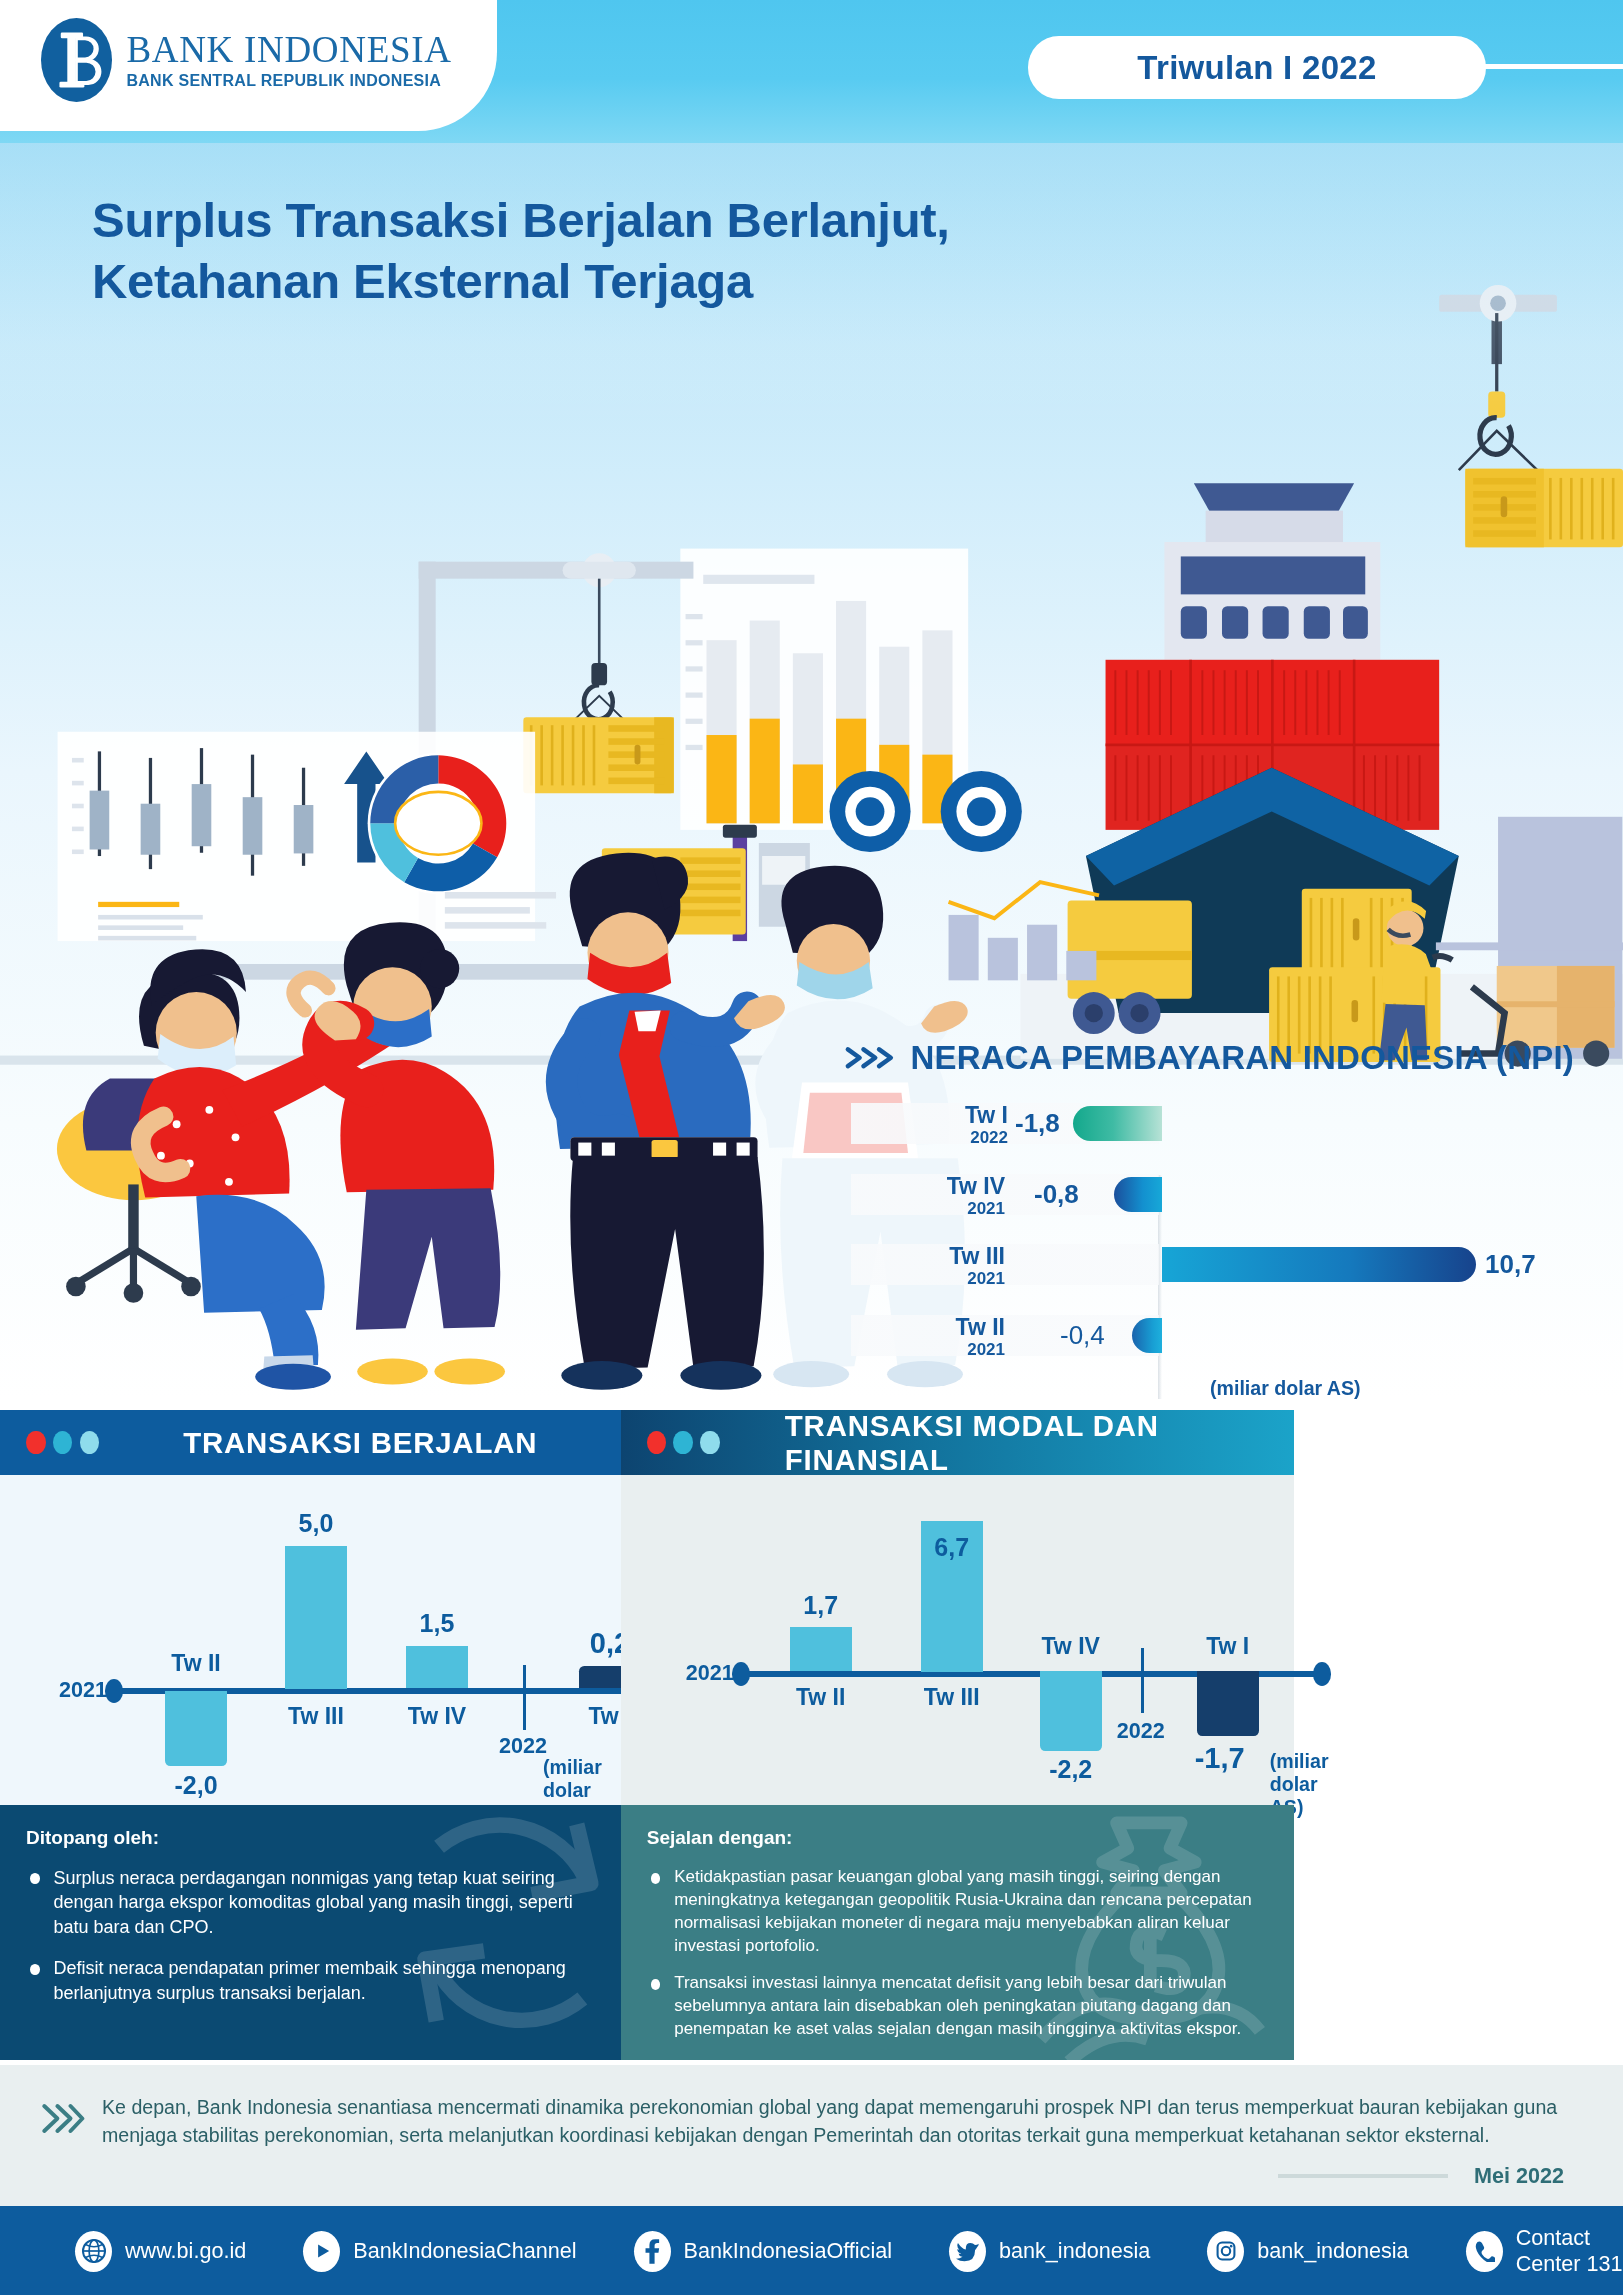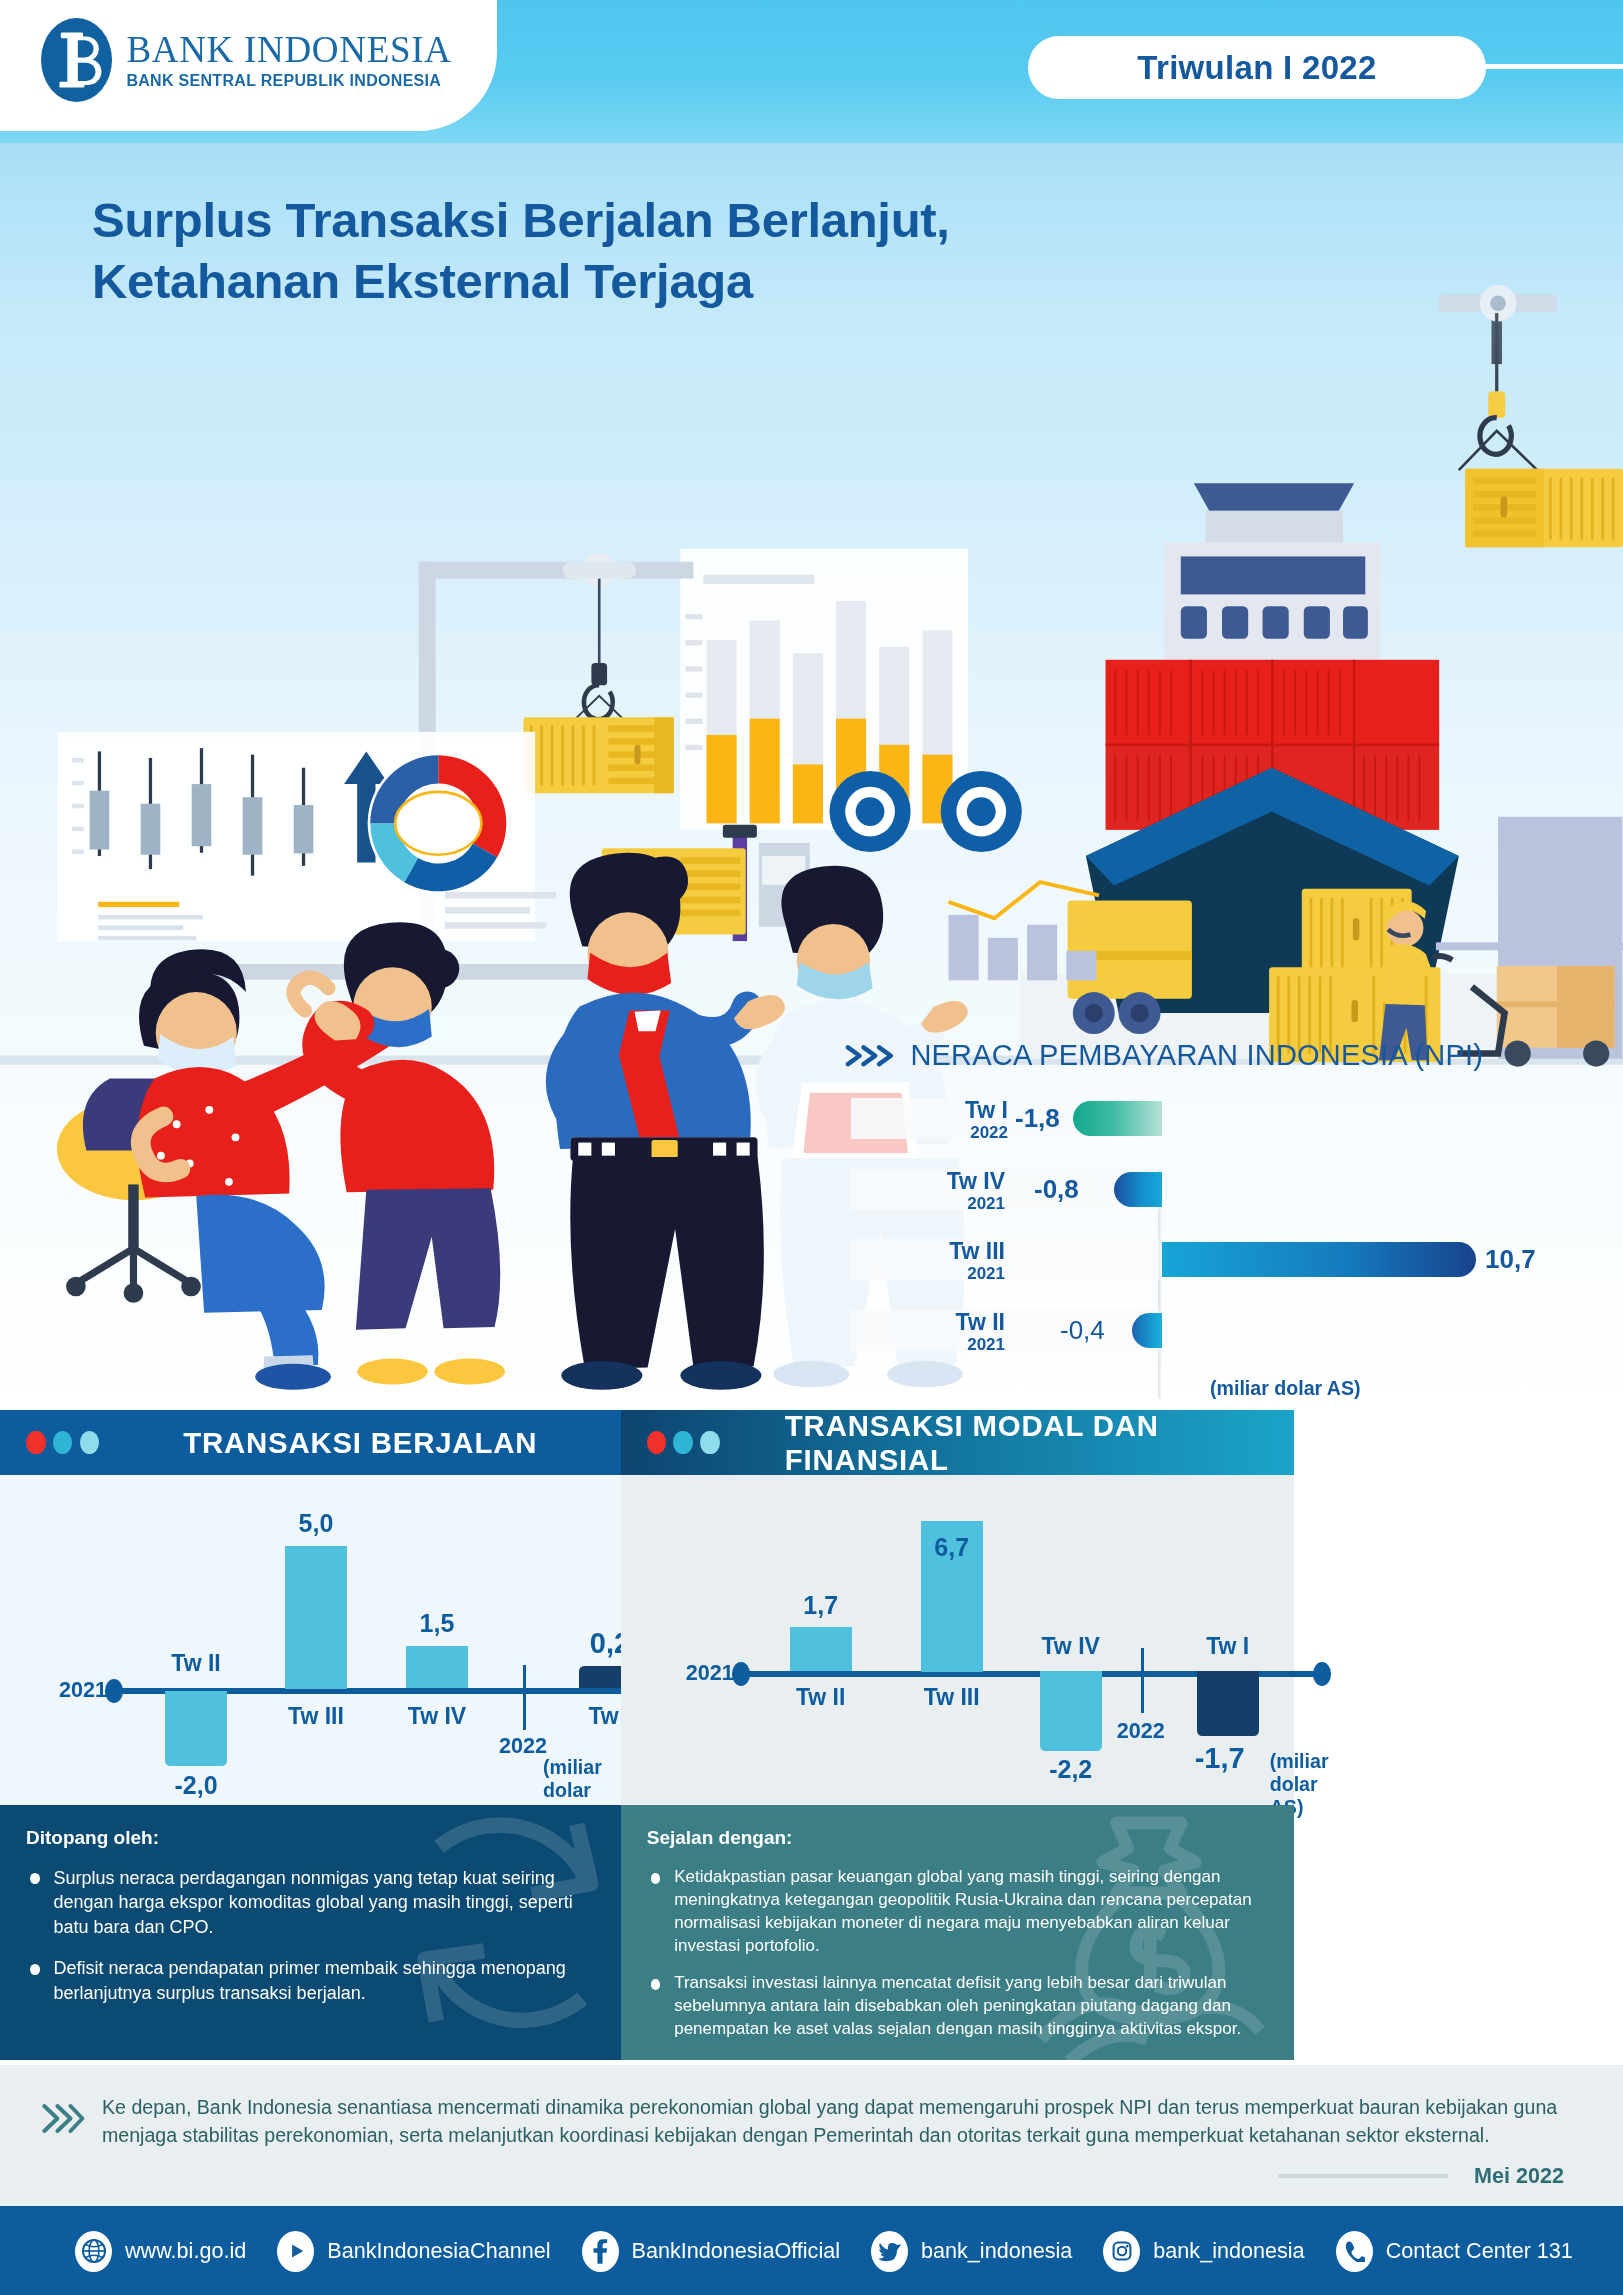--- a/index.html
+++ b/index.html
@@ -55,21 +55,21 @@
   .hero-title {
     position:absolute; left:92px; top:47px; z-index:6;
     font-size:49px; font-weight:bold; color:#14589d; line-height:1.24; letter-spacing:-0.3px;
   }
 
   
   .npi { position:absolute; left:844px; top:896px; width:779px; height:393px; z-index:7; }
   .npi-head { display:flex; align-items:center; gap:14.4px; margin-bottom:14.4px; }
   .chev { display:flex; }
   .chev svg { display:block; }
-  .npi-title { font-size:29px; font-weight:normal; color:#14589d; letter-spacing:0.2px; }
+  .npi-title { font-size:33px; font-weight:bold; color:#14589d; letter-spacing:0.2px; }
 
   .npi-rows { position:relative; margin-top:26px; height:216px; }
   .npi-row { position:absolute; left:0; height:41px; width:100%; }
   .npi-label-chip {
     position:absolute; left:13px; top:0; height:41px; width:458px;
     background:linear-gradient(90deg,rgba(248,250,252,0.92),rgba(248,250,252,0.80));
   }
   .npi-lbl {
     position:absolute; left:26px; top:1.3px; text-align:right; width:131px;
     color:#14589d; line-height:1.0;
@@ -149,21 +149,21 @@
   .closing p { font-size:19.6px; line-height:1.42; color:#2b5f66; }
   .closing-date {
     position:absolute; right:59px; bottom:17px; display:flex; align-items:center; gap:26px;
   }
   .date-rule { width:170px; height:3.3px; background:#cdd9da; }
   .closing-date span { font-size:21.6px; font-weight:bold; color:#2f6e77; }
 
   
   .footer {
     position:absolute; left:0; top:2206px; width:1623px; height:90px;
-    background:#0d5c9e; display:flex; align-items:center; padding-left:75px; gap:14px;
+    background:#0d5c9e; display:flex; align-items:center; padding-left:75px; gap:40px;
   }
   .fitem { display:flex; align-items:center; gap:13px; }
   .fitem + .fitem { margin-left:17px; }
   .ficon {
     width:37px; height:41px; border-radius:50%; background:#ffffff;
     display:flex; align-items:center; justify-content:center; flex:0 0 auto;
   }
   .flabel { color:#ffffff; font-size:21.6px; }
 
   

